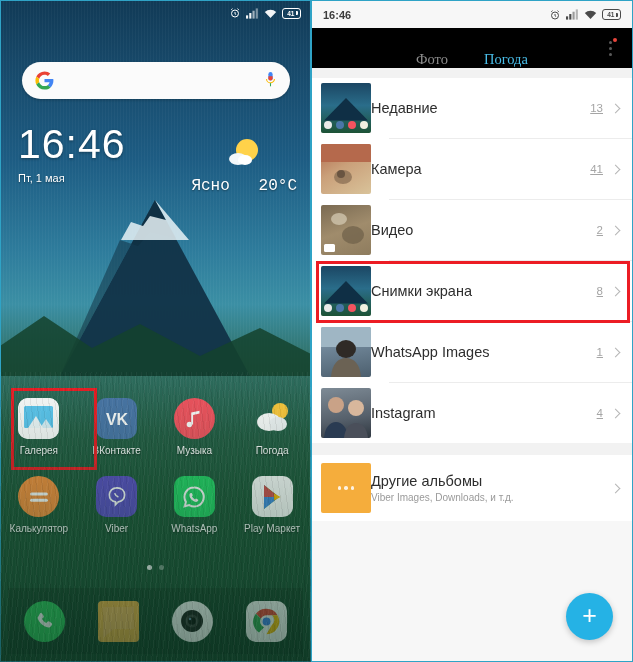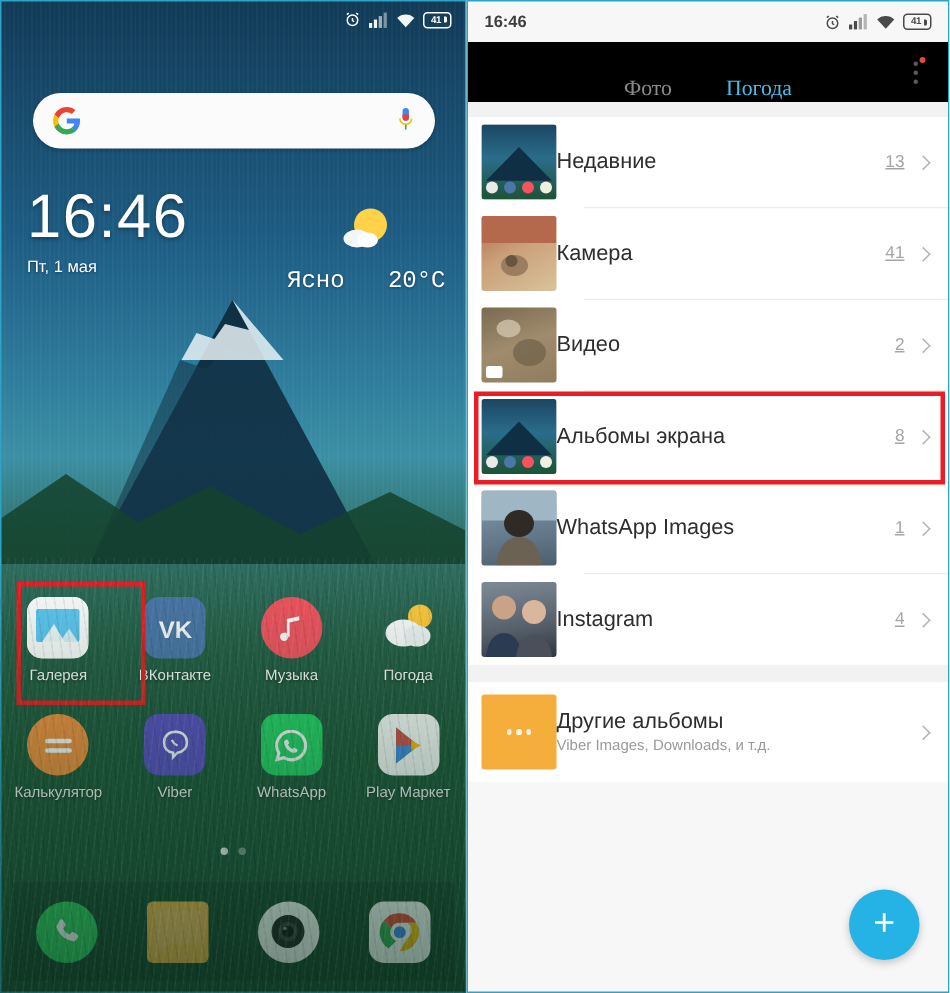--- a/index.html
+++ b/index.html
@@ -450,21 +450,21 @@
           <div class="mini-home">
               <div class="mtn"></div>
             <div class="mini-dock">
               <i style="background:#eaeaea"></i>
                 <i style="background:#4a76a8"></i>
                 <i style="background:#f4535f"></i>
                 <i style="background:#f0f0e0"></i>
             </div>
           </div>
         </div>
-        <div class="rtitle">Альбомы экрана</div>
+        <div class="rtitle">Снимки экрана</div>
         <div class="rcount">8</div>
         <div class="chev"></div>
       </div>
       <div class="divider"></div>
 
       <div class="row">
         <div class="thumb" style="background:linear-gradient(170deg,#8fa9b8 0%,#6f8597 40%,#4c5f6e 100%)">
           <svg width="50" height="50" viewBox="0 0 50 50">
             <rect width="50" height="20" fill="#9fb6c4"></rect>
             <ellipse cx="25" cy="22" rx="10" ry="9" fill="#2f2a26"></ellipse>

